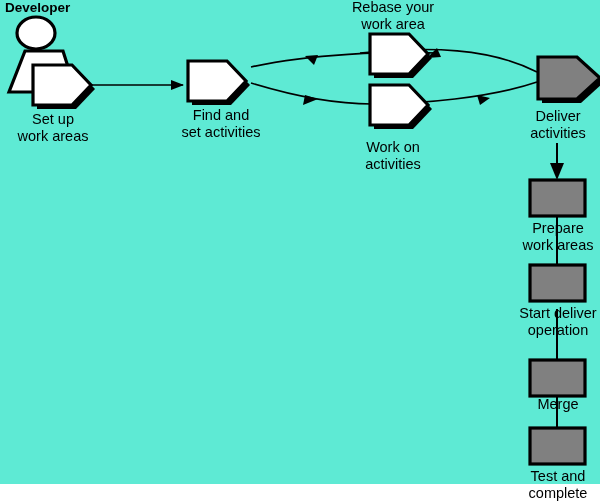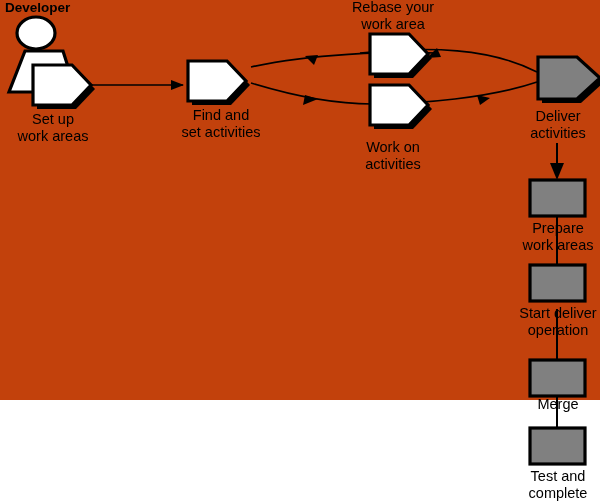--- a/index.html
+++ b/index.html
@@ -9,22 +9,22 @@
   }
   body {
     width: 600px;
     height: 504px;
     overflow: hidden;
     font-family: "Liberation Sans", sans-serif;
   }
   #diagram-root {
     position: relative;
     width: 600px;
-    height: 400px;
-    background: #c2410c;
+    height: 484px;
+    background: #5eead4;
   }
   svg#flow-svg {
     display: block;
     width: 600px;
     height: 504px;
   }
   .lane-title {
     font-family: "Liberation Sans", sans-serif;
     font-size: 13.5px;
     font-weight: bold;

